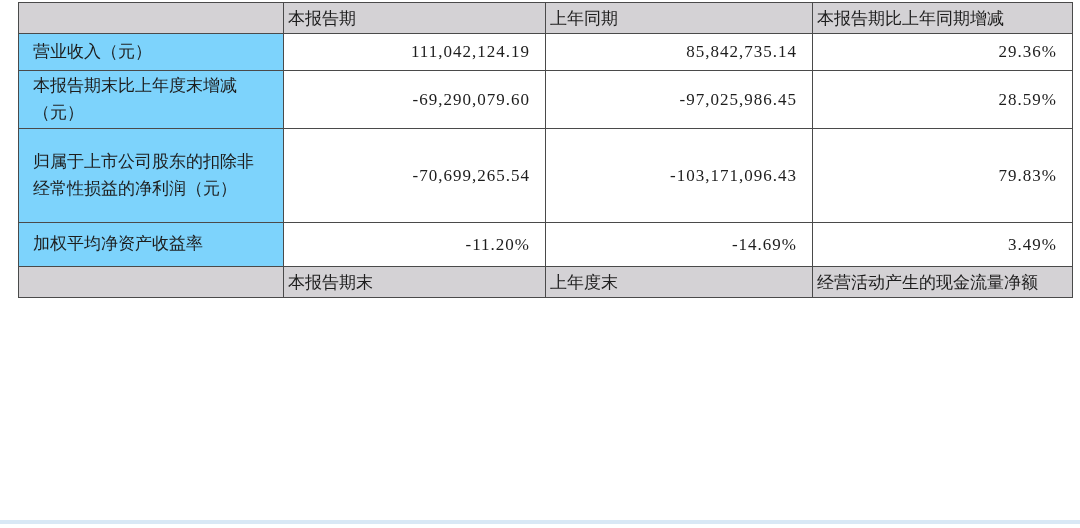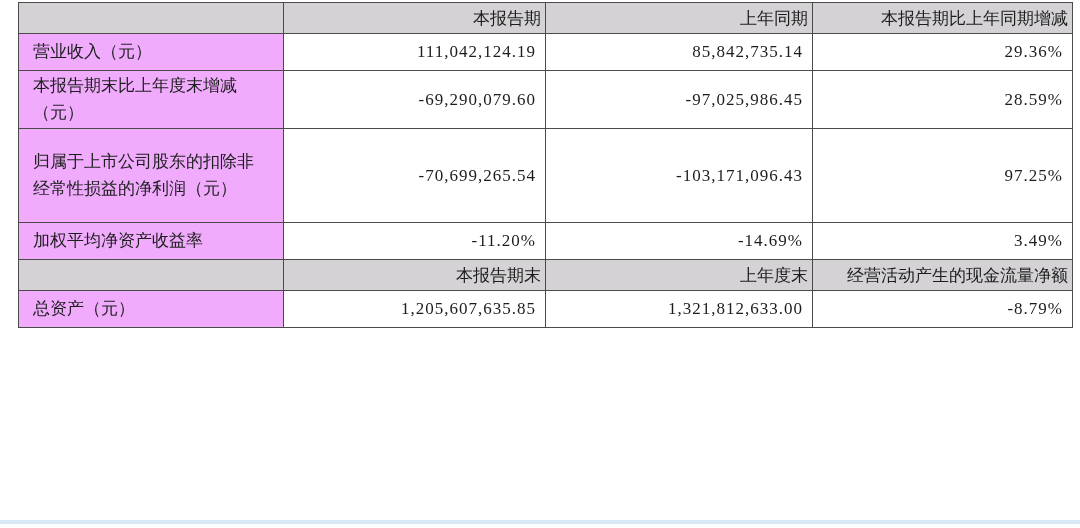--- a/index.html
+++ b/index.html
@@ -21,35 +21,35 @@
     table-layout: fixed;
     font-size: 17px;
   }
   .fin-table td {
     border: 1px solid #4a4a4a;
     padding: 2px 10px 2px 14px;
     vertical-align: middle;
     overflow: hidden;
   }
   .fin-table td.lbl {
-    background: #f0abfc;
+    background: #7dd3fc;
     text-align: left;
     line-height: 1.55;
     padding-right: 22px;
   }
   .fin-table tr.hdr td {
     background: #d4d2d5;
-    text-align: right;
+    text-align: left;
     padding: 2px 4px;
   }
   .fin-table td.num {
     background: #ffffff;
     text-align: right;
     letter-spacing: 1px;
-    padding-right: 9px;
+    padding-right: 15px;
   }
   .strip {
     position: absolute;
     left: 0;
     top: 520px;
     width: 1080px;
     height: 4px;
     background: #d9e8f5;
   }
 </style>
@@ -84,44 +84,38 @@
       <td class="lbl">本报告期末比上年度末增减（元）</td>
       <td class="num">-69,290,079.60</td>
       <td class="num">-97,025,986.45</td>
       <td class="num">28.59%</td>
     </tr>
 
     <tr style="height:94px">
       <td class="lbl">归属于上市公司股东的扣除非经常性损益的净利润（元）</td>
       <td class="num">-70,699,265.54</td>
       <td class="num">-103,171,096.43</td>
-      <td class="num">97.25%</td>
+      <td class="num">79.83%</td>
     </tr>
 
 
 
 
-    <tr style="height:37px">
+    <tr style="height:44px">
       <td class="lbl">加权平均净资产收益率</td>
       <td class="num">-11.20%</td>
       <td class="num">-14.69%</td>
       <td class="num">3.49%</td>
     </tr>
 
     <tr class="hdr" style="height:31px">
       <td></td>
       <td>本报告期末</td>
       <td>上年度末</td>
       <td>经营活动产生的现金流量净额</td>
     </tr>
 
-    <tr style="height:37px">
-      <td class="lbl">总资产（元）</td>
-      <td class="num">1,205,607,635.85</td>
-      <td class="num">1,321,812,633.00</td>
-      <td class="num">-8.79%</td>
-    </tr>
 
   </tbody>
     </table>
 
   <div class="strip"></div>
 </div>
 
 </body></html>

